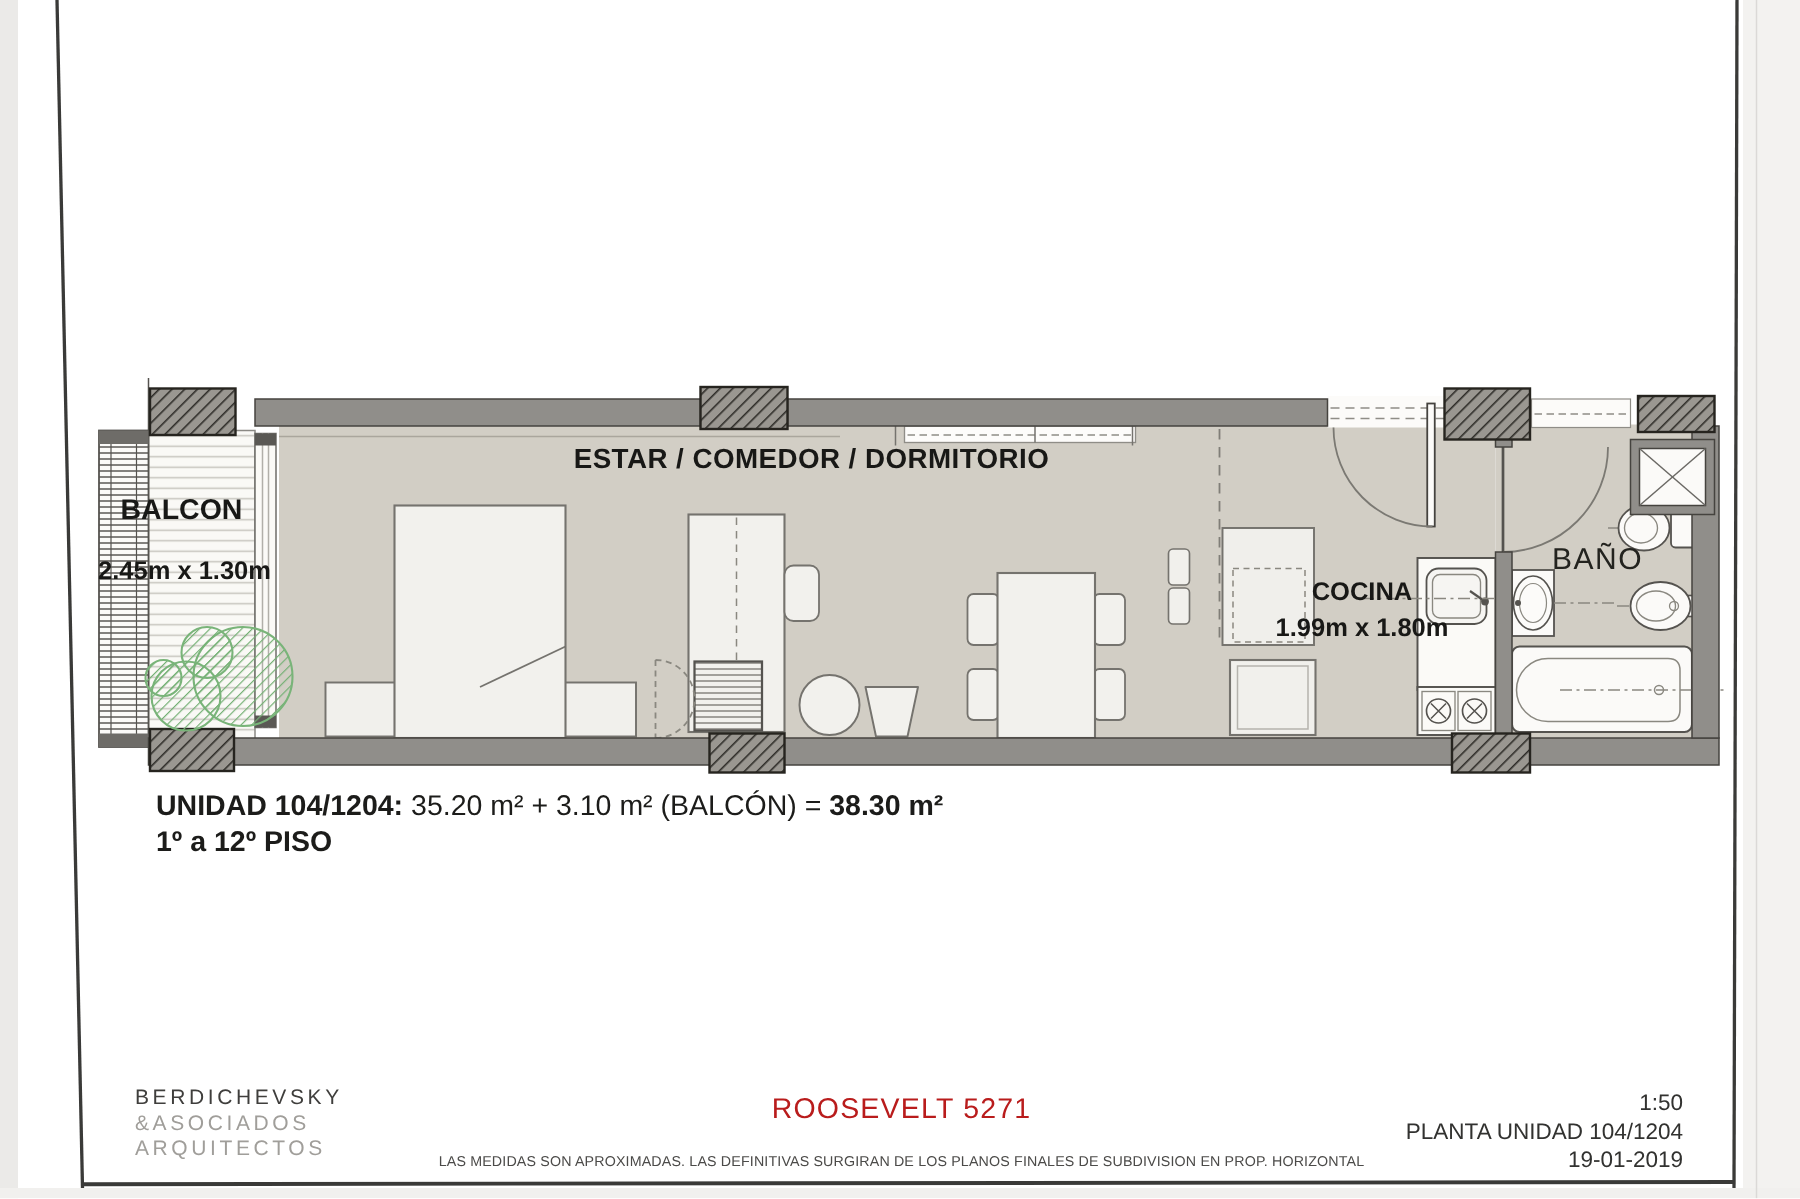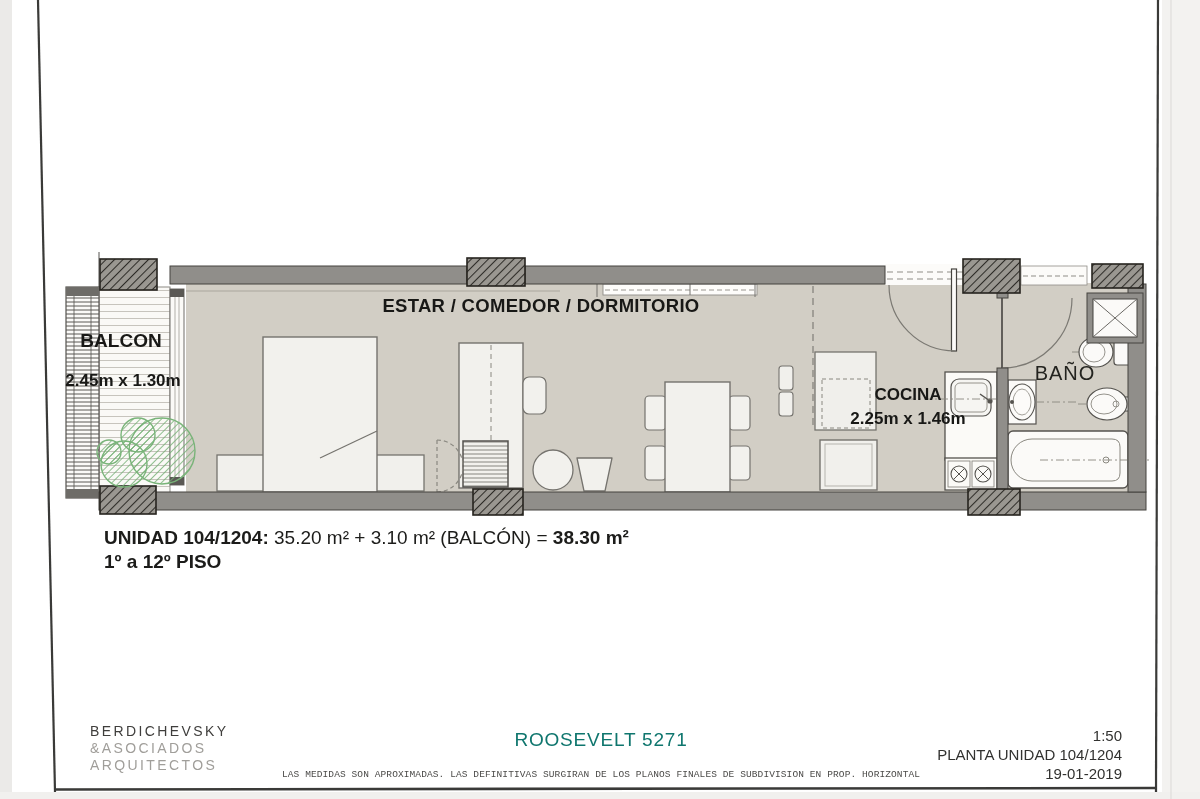--- a/index.html
+++ b/index.html
@@ -17,22 +17,22 @@
   .balcony-dims{left:52px;top:371px;width:142px;font-size:17px;}
   .kitchen-name{left:838px;top:385px;width:140px;font-size:17px;}
   .kitchen-dims{left:838px;top:409px;width:140px;font-size:17px;}
   .bath-name{left:1013px;top:362px;width:104px;font-size:20px;letter-spacing:1px;color:#23231f;}
   .unit-line{left:104px;top:527px;font-size:19px;color:#1c1c1a;}
   .unit-line .b{font-weight:bold;text-align:right;}
   .floors-line{left:104px;top:551px;font-size:19px;font-weight:bold;color:#1c1c1a;}
   .firm{left:90px;top:723px;font-size:14px;letter-spacing:2.4px;line-height:17px;}
   .firm .f1{color:#3f3e3c;}
   .firm .f2,.firm .f3{color:#a09e9a;}
-  .project{left:450px;top:729px;width:302px;font-size:19px;letter-spacing:.8px;color:#0f766e;}
-  .disclaimer{left:250px;top:769px;width:702px;font-size:9.5px;color:#4c4b49;letter-spacing:.1px;font-family:Liberation Mono, monospace;}
+  .project{left:450px;top:729px;width:302px;font-size:19px;letter-spacing:.8px;color:#b91c1c;}
+  .disclaimer{left:250px;top:769px;width:702px;font-size:9.5px;color:#4c4b49;letter-spacing:.1px;}
   .tblock{left:918px;top:726px;width:204px;text-align:right;font-size:15px;line-height:19px;color:#323230;}
 </style>
 </head>
 <body>
 
 <div class="stage">
 
 <svg width="1200" height="799" viewBox="0 0 1200 799">
   <defs>
     <pattern id="colHatch" width="6" height="6" patternUnits="userSpaceOnUse" patternTransform="rotate(45)">
@@ -237,21 +237,21 @@
     <line x1="1158" y1="0" x2="1156" y2="792" stroke="#3a3a38" stroke-width="2.2"></line>
     <line x1="55" y1="789.5" x2="1156" y2="788" stroke="#3a3a38" stroke-width="2.6"></line>
     <line x1="1171" y1="0" x2="1171" y2="799" stroke="#dbd9d7" stroke-width="1"></line>
   </g>
 </svg>
 
 <div class="lbl center b living-name">ESTAR / COMEDOR / DORMITORIO</div>
 <div class="lbl center b balcony-name">BALCON</div>
 <div class="lbl center b balcony-dims">2.45m x 1.30m</div>
 <div class="lbl center b kitchen-name">COCINA</div>
-<div class="lbl center b kitchen-dims">2.25m x 1.46m</div>
+<div class="lbl center b kitchen-dims">1.99m x 1.80m</div>
 <div class="lbl center bath-name">BAÑO</div>
 
 <div class="lbl unit-line">
   <span class="b">UNIDAD 104/1204:</span>
   <span>35.20 m² + 3.10 m² (BALCÓN) =</span>
   <span class="b">38.30 m²</span>
 </div>
 <div class="lbl floors-line">1º a 12º PISO</div>
 
 <div class="lbl firm">

